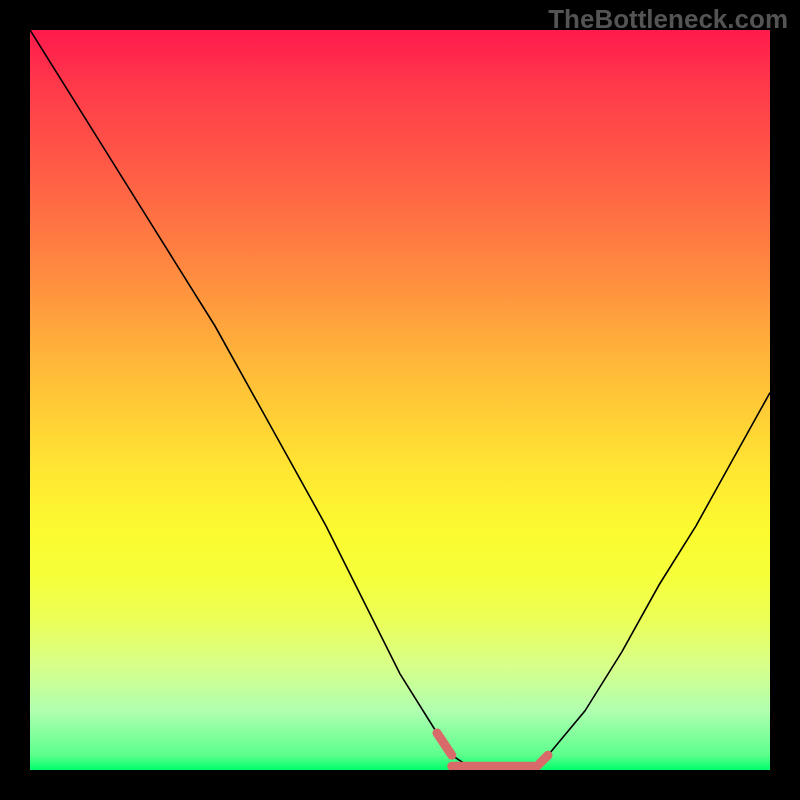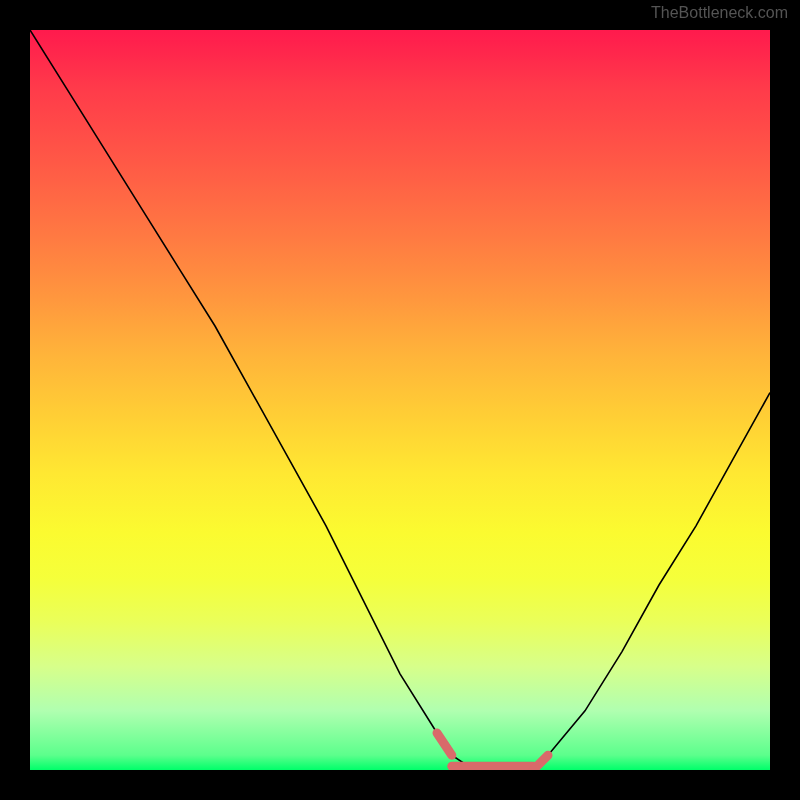--- a/index.html
+++ b/index.html
@@ -9,22 +9,22 @@
     background: #000;
     position: relative;
     overflow: hidden;
     font-family: Arial, sans-serif;
   }
   .watermark {
     position: absolute;
     top: 4px;
     right: 12px;
     color: #545454;
-    font-size: 16px;
-    font-weight: 400;
+    font-size: 26px;
+    font-weight: 700;
     z-index: 10;
     text-align: right;
   }
   .plot-area {
     position: absolute;
     left: 30px;
     top: 30px;
     width: 740px;
     height: 740px;
     background: linear-gradient(to bottom,

